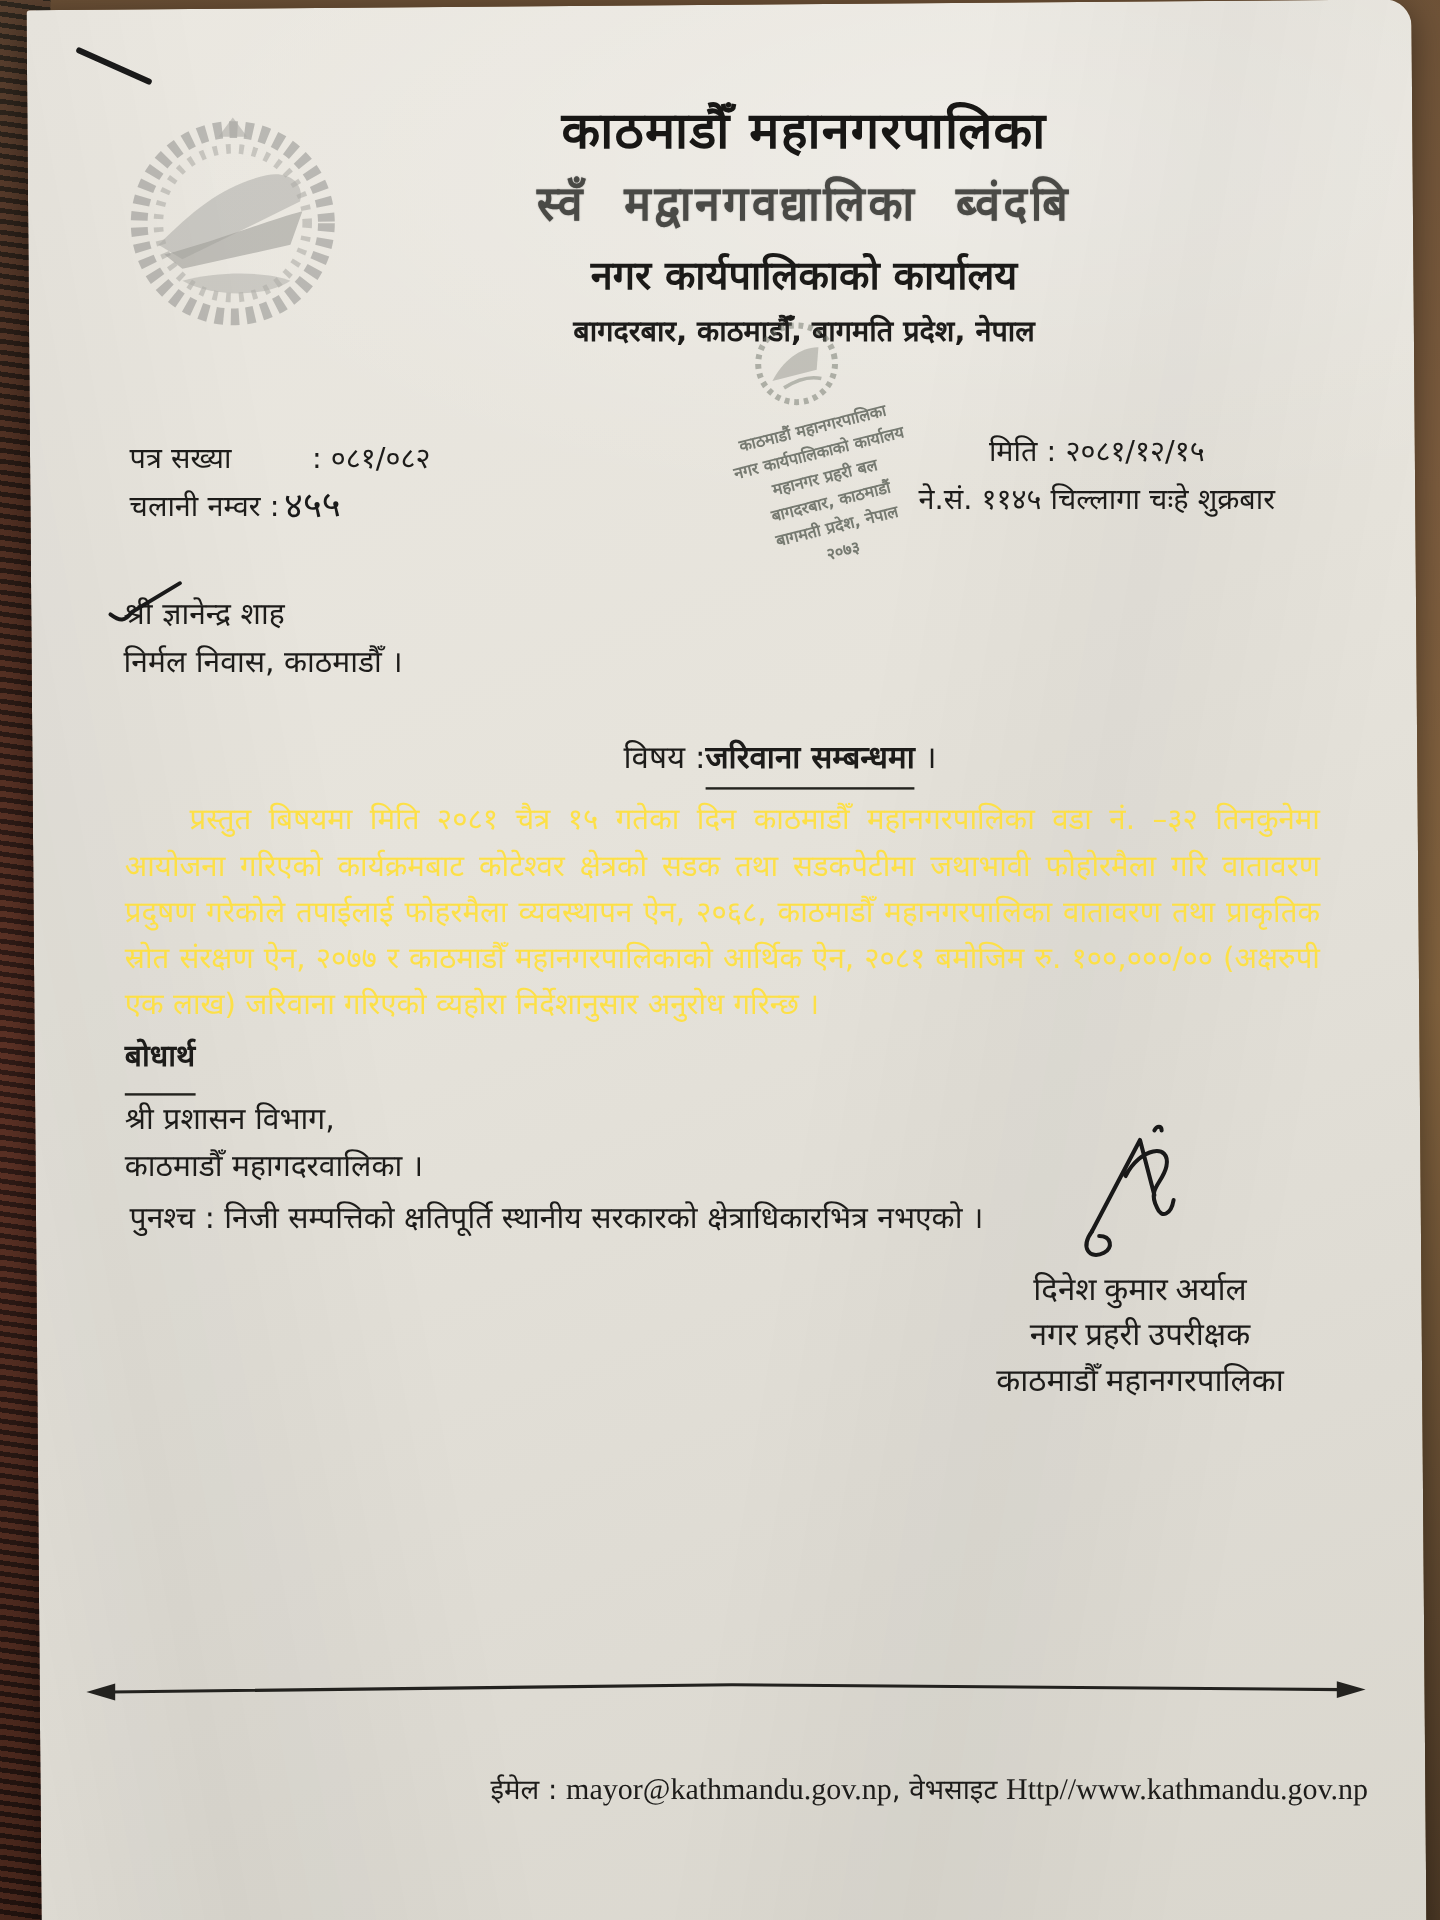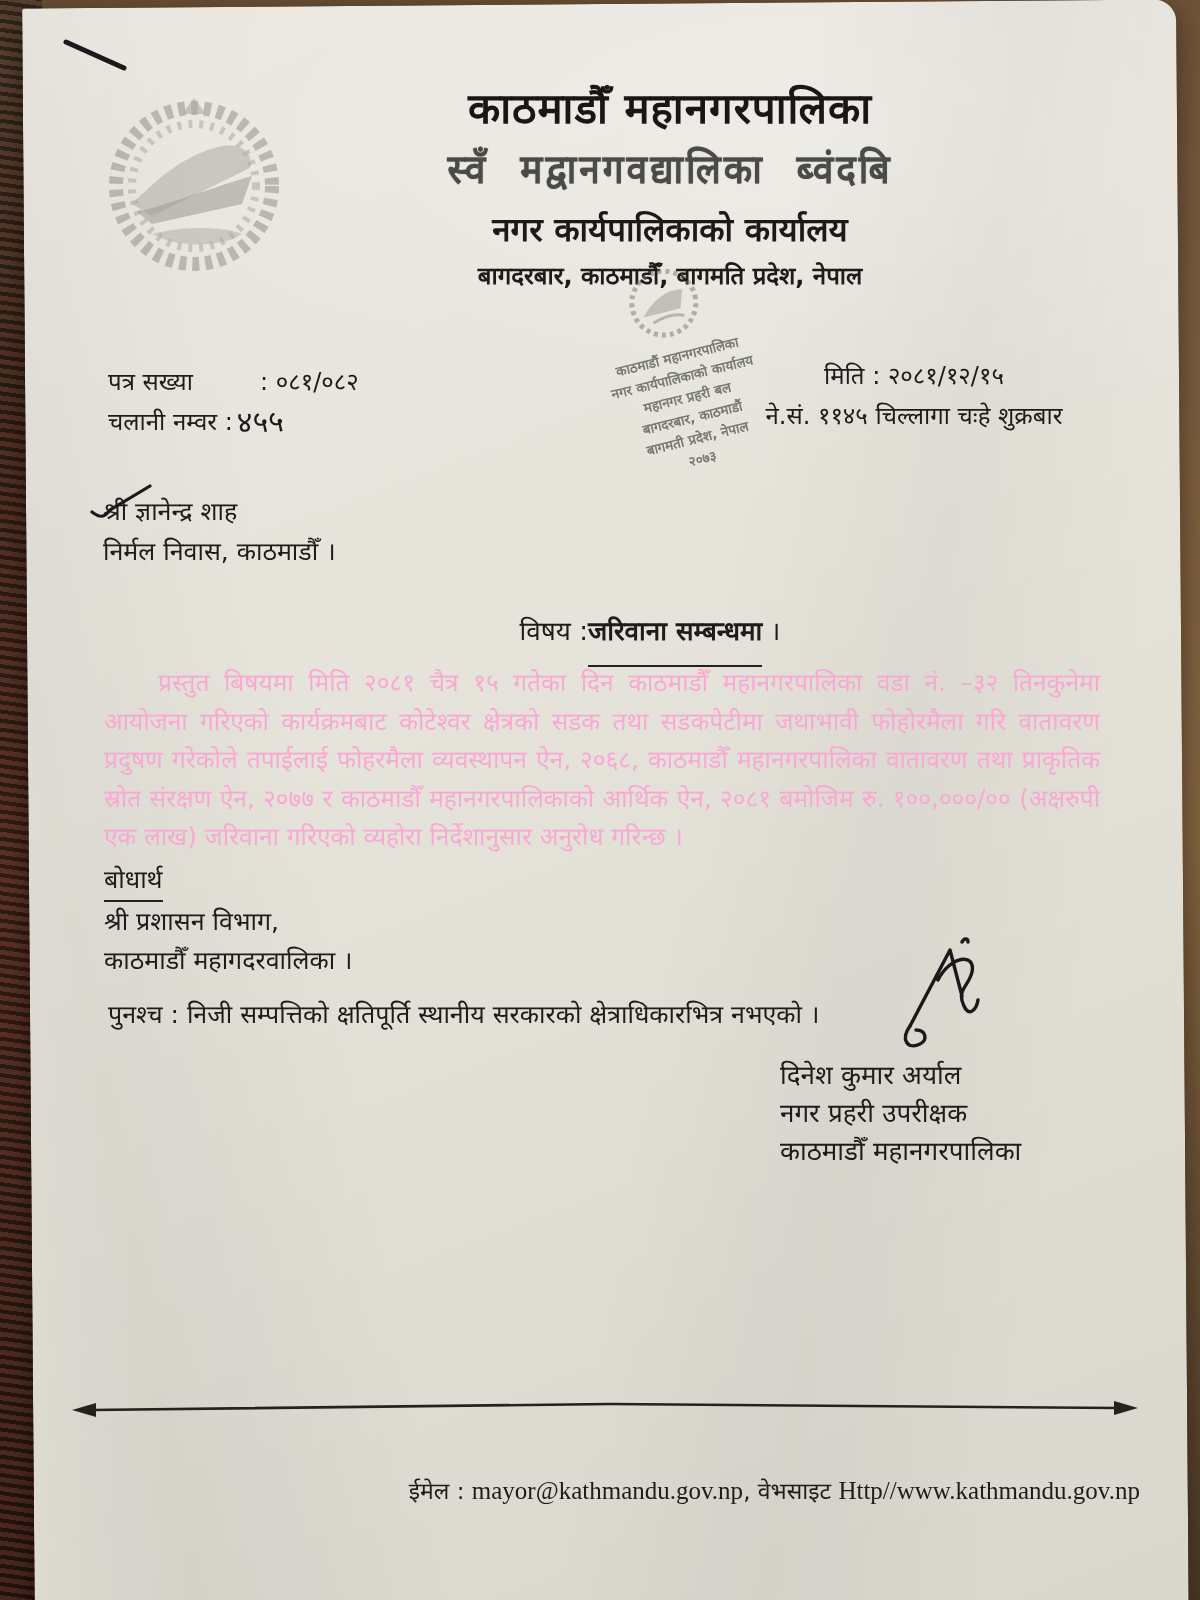--- a/index.html
+++ b/index.html
@@ -66,34 +66,34 @@
     left:556px;top:262px;width:250px;height:220px;z-index:2;
     transform:rotate(-14deg);color:#63685f;opacity:.85;
     text-align:center;font-size:13.5px;font-weight:bold;line-height:1.55;
   }
   .stamp .s-emblem{width:86px;height:78px;margin:0 auto;opacity:.7;}
 
   .recipient{left:103px;top:492px;font-size:25px;line-height:40px;}
   .tick{left:88px;top:482px;width:70px;height:42px;z-index:3;}
 
   .subject{left:300px;top:612px;width:700px;font-size:26px;}
-  .subj-ul{border-bottom:2px solid #24231f;padding-bottom:19px;}
+  .subj-ul{border-bottom:2px solid #24231f;padding-bottom:9px;}
 
   .bodytext{
     left:104px;top:664px;width:996px;font-size:24.5px;line-height:38.5px;
-    text-align:justify;text-indent:54px;color:#f9a8d4;
+    text-align:justify;text-indent:54px;color:#fde047;
   }
 
   .cc{left:104px;top:860px;font-size:25px;line-height:39px;}
-  .cc .head{display:inline-block;border-bottom:2px solid #24231f;padding-bottom:1px;font-weight:normal;}
+  .cc .head{display:inline-block;border-bottom:2px solid #24231f;padding-bottom:12px;font-weight:bold;}
 
   .ps{left:108px;top:996px;font-size:25px;}
 
   .sig{left:888px;top:928px;width:130px;height:125px;}
-  .signatory{left:780px;top:1056px;width:340px;text-align:left;font-size:26px;line-height:38px;}
+  .signatory{left:780px;top:1056px;width:340px;text-align:center;font-size:26px;line-height:38px;font-family:Liberation Serif, serif;}
 
   .rule{left:70px;top:1392px;width:1070px;height:32px;}
   .foot1{left:70px;top:1430px;width:1070px;font-size:23px;}
   .foot2{left:70px;top:1474px;width:1070px;font-size:23px;text-align:right;}
   .latin{font-family:"Liberation Serif","DejaVu Serif",serif;font-size:25px;}
 </style>
 </head>
 <body>
 
 <div class="stage">

